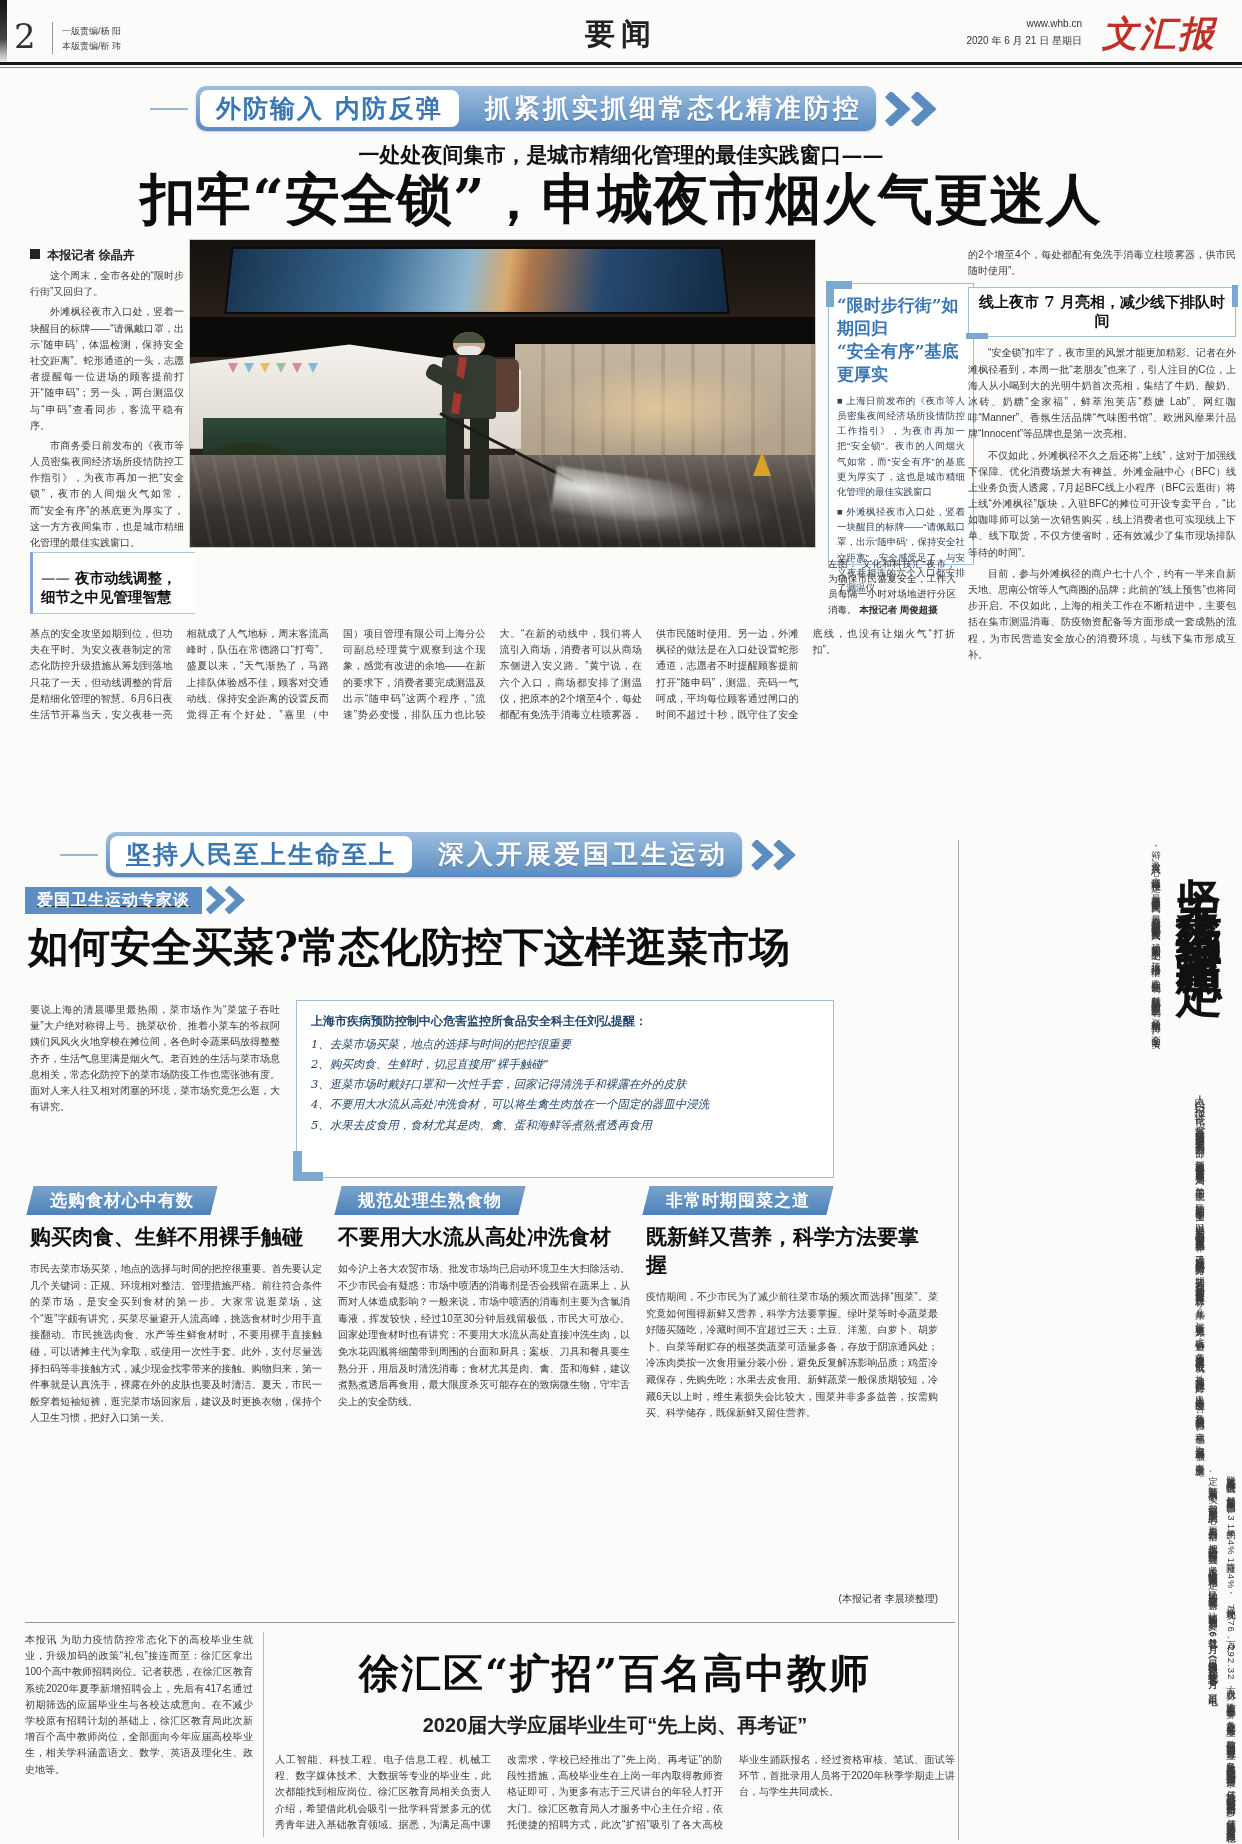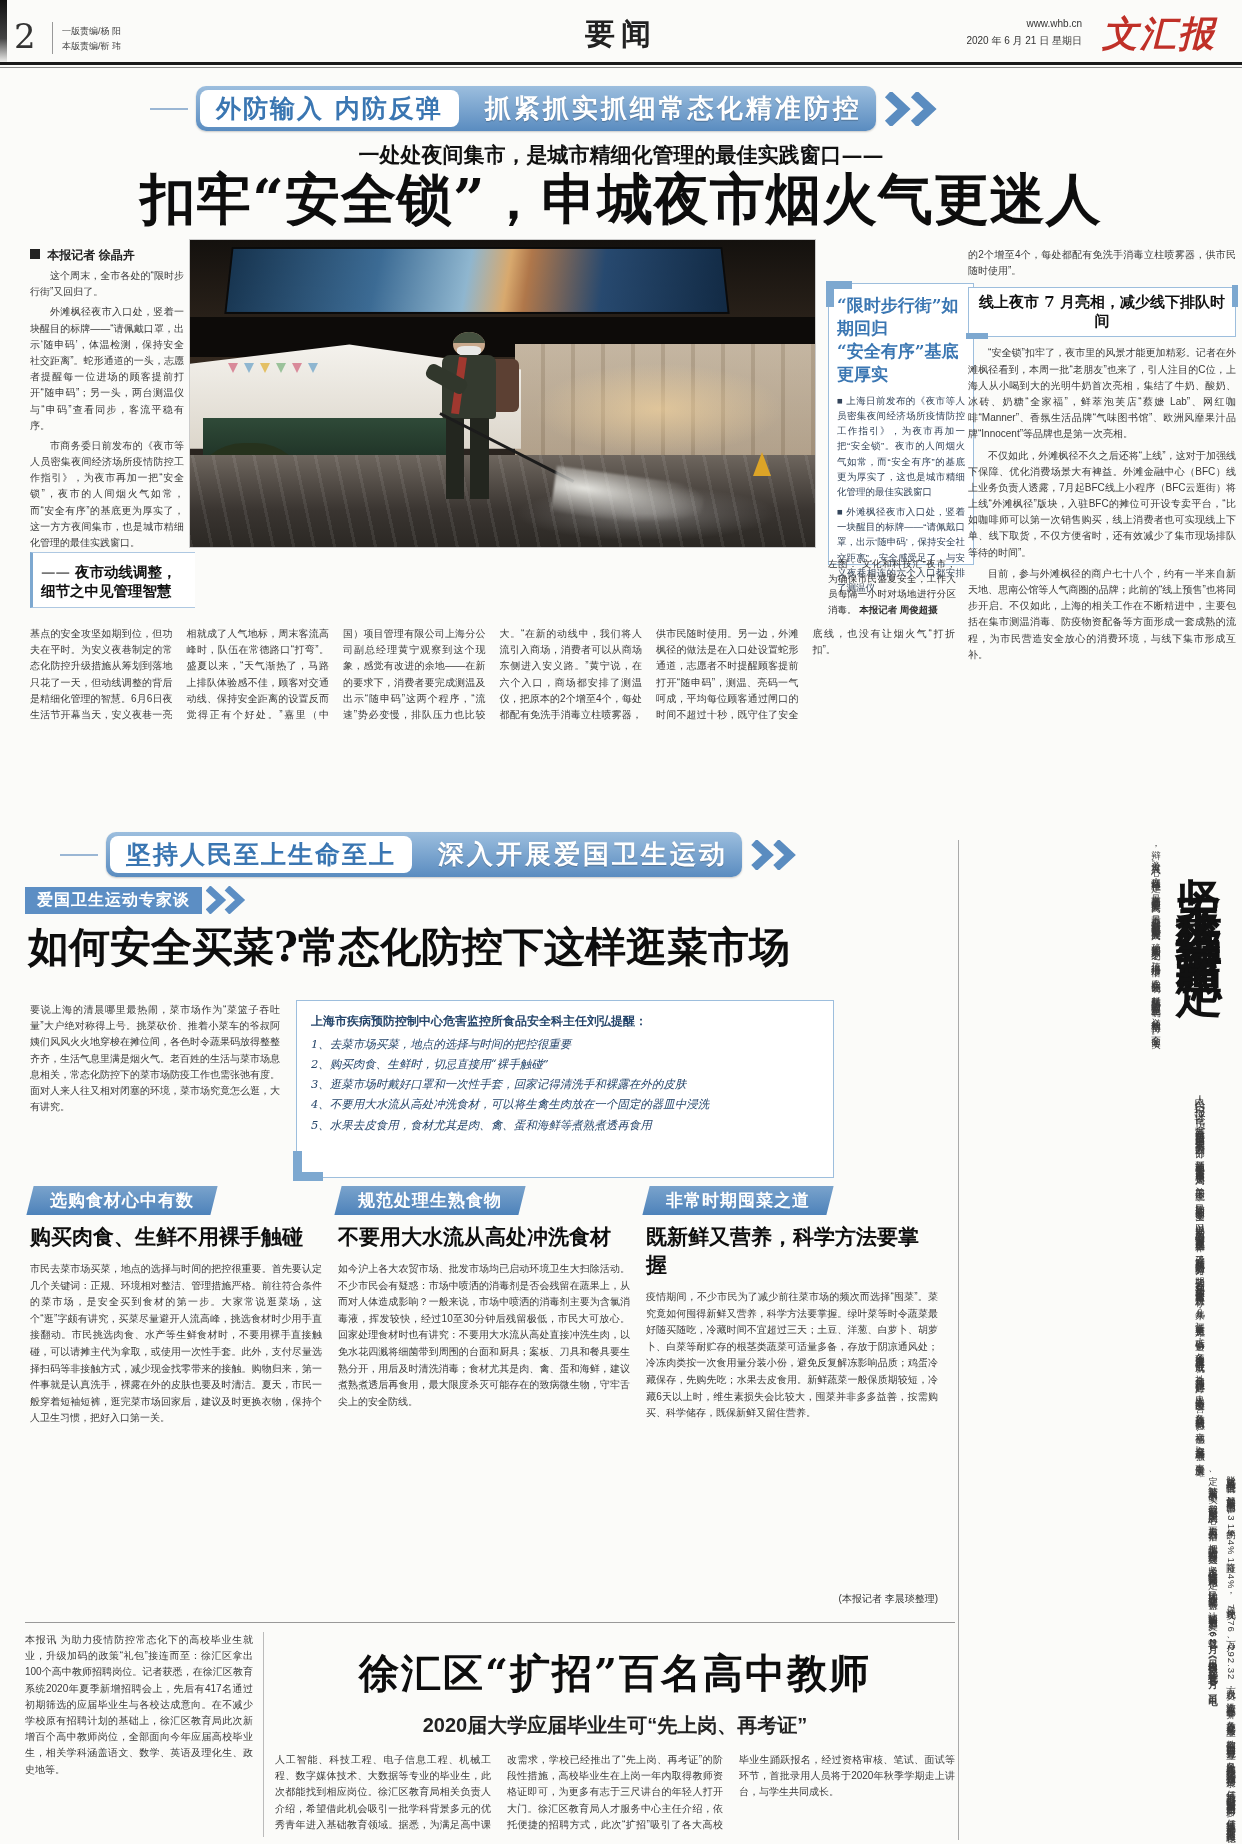--- a/index.html
+++ b/index.html
@@ -30,21 +30,21 @@
   .b-pill{background:#fff;border-radius:8px;color:#3a76b2;font-weight:bold;padding:2px 16px;margin-right:26px;font-size:25px;letter-spacing:2px;}
   .b-text{color:#fff;font-weight:bold;font-size:26px;letter-spacing:3px;text-shadow:0 1px 1px rgba(0,0,0,.25);}
   .chev{margin-left:8px;}
   
   .kicker{left:0;top:141px;width:1242px;text-align:center;font-size:21px;font-weight:bold;color:#111;}
   .headline{left:0;top:163px;width:1242px;text-align:center;font-size:55px;font-weight:bold;color:#0d0d0d;letter-spacing:1px;}
   .byline{left:30px;top:247px;font-size:12px;font-weight:bold;color:#222;}
   .byline .sq{display:inline-block;width:10px;height:10px;background:#222;margin-right:4px;}
   .lcol{left:30px;top:268px;width:154px;}
   .lcol p{margin:0 0 4px 0;text-indent:2em;}
-  .sub1{left:30px;top:552px;width:150px;padding:10px 4px 6px 8px;font-size:14.5px;font-weight:bold;color:#111;border-left:3px solid #7fa8d0;border-left-color:#7da8d0;border-bottom:1px solid #aec8e2;border-top:1px solid #aec8e2;background:#fff;}
+  .sub1{left:30px;top:552px;width:150px;padding:16px 4px 6px 8px;font-size:14.5px;font-weight:bold;color:#111;border-left:3px solid #7fa8d0;border-left-color:#7da8d0;border-bottom:1px solid #aec8e2;border-top:1px solid #aec8e2;background:#fff;}
   .sub1 .dash{color:#777;}
   .strip{left:30px;top:618px;width:925px;height:208px;column-count:6;column-gap:14px;margin-top:8px;}
   
   .photo{left:190px;top:240px;width:625px;height:307px;background:#2a241f;overflow:hidden;box-shadow:0 0 0 1px #ccc;}
   .ph-ceiling{position:absolute;left:0;top:0;width:100%;height:40%;background:linear-gradient(#14110e,#34291f);}
   .ph-screen{position:absolute;left:6%;top:2%;width:79%;height:21%;border:2px solid #0a0a0a;
     background:linear-gradient(100deg,#17344f 0%,#3c6b94 30%,#8fb6cf 48%,#d8a96e 56%,#b0774a 60%,#27496f 75%,#122a44 100%);
     transform:perspective(400px) rotateX(10deg);}
   .ph-band{position:absolute;left:0;top:25%;width:100%;height:13%;background:#0d0b09;}
   .ph-mall{position:absolute;left:52%;top:34%;width:48%;height:42%;
@@ -82,21 +82,21 @@
   .caption{left:828px;top:556px;width:128px;font-size:9.5px;line-height:1.6;color:#333;}
   .cap-credit{font-weight:bold;}
   
   .rcol{left:968px;top:247px;width:268px;}
   .rcol .lead{font-size:10px;line-height:1.62;color:#3a3a3a;}
   .sub2{margin:8px 0;border:1px solid #9dbedd;padding:5px 8px;font-size:15px;font-weight:bold;color:#111;text-align:center;position:relative;background:#fff;}
   .sub2:before{content:"";position:absolute;left:-3px;bottom:-3px;width:22px;height:6px;background:#7da8d0;}
   .sub2:after{content:"";position:absolute;right:-3px;top:-3px;width:6px;height:22px;background:#7da8d0;}
   .rcol p.bp{margin:0 0 5px 0;text-indent:2em;}
   
-  .h-tag{left:25px;top:886px;display:flex;align-items:center;}
+  .h-tag{left:25px;top:886px;display:flex;align-items:center;text-decoration:underline;}
   .h-tag .tagbox{background:#5c8ec4;color:#fff;font-weight:bold;font-size:16px;padding:3px 12px;letter-spacing:1px;}
   .h-head{left:28px;top:920px;width:930px;font-size:41px;font-weight:bold;color:#0d0d0d;letter-spacing:0px;}
   .h-intro{left:30px;top:1002px;width:250px;height:172px;}
   .tipbox{left:296px;top:1000px;width:508px;height:152px;border:1px solid #9dbedd;background:#fff;padding:12px 14px;}
   .tipbox:before{content:"";position:absolute;left:-4px;bottom:-4px;width:30px;height:9px;background:#7da8d0;}
   .tipbox:after{content:"";position:absolute;left:-4px;bottom:-4px;width:9px;height:30px;background:#7da8d0;}
   .tip-lead{font-size:12px;color:#26466b;margin-bottom:4px;font-weight:bold;}
   .tip{font-size:11.5px;line-height:1.75;color:#26466b;font-style:italic;}
   .hcol{top:1186px;width:292px;}
   .hcol .ptag{display:inline-block;background:linear-gradient(#7aa3cc,#4d82ba);color:#fff;font-weight:bold;font-size:17px;padding:3px 20px;transform:skewX(-14deg);letter-spacing:1px;}

